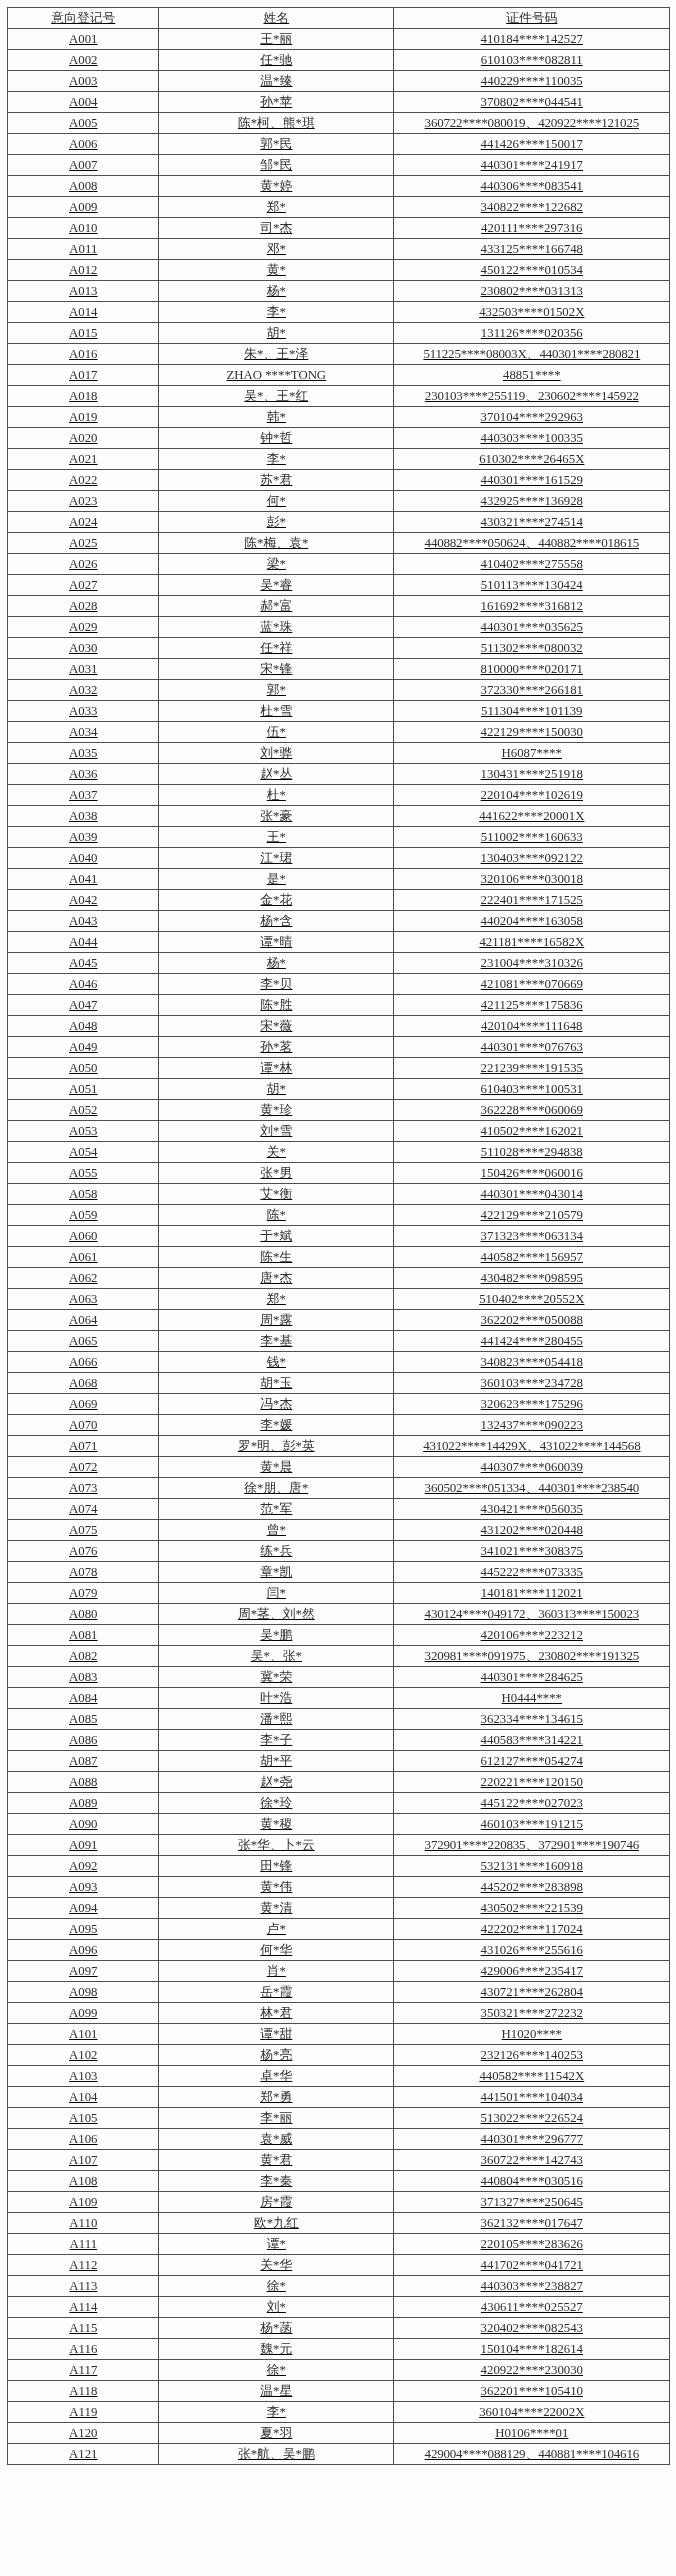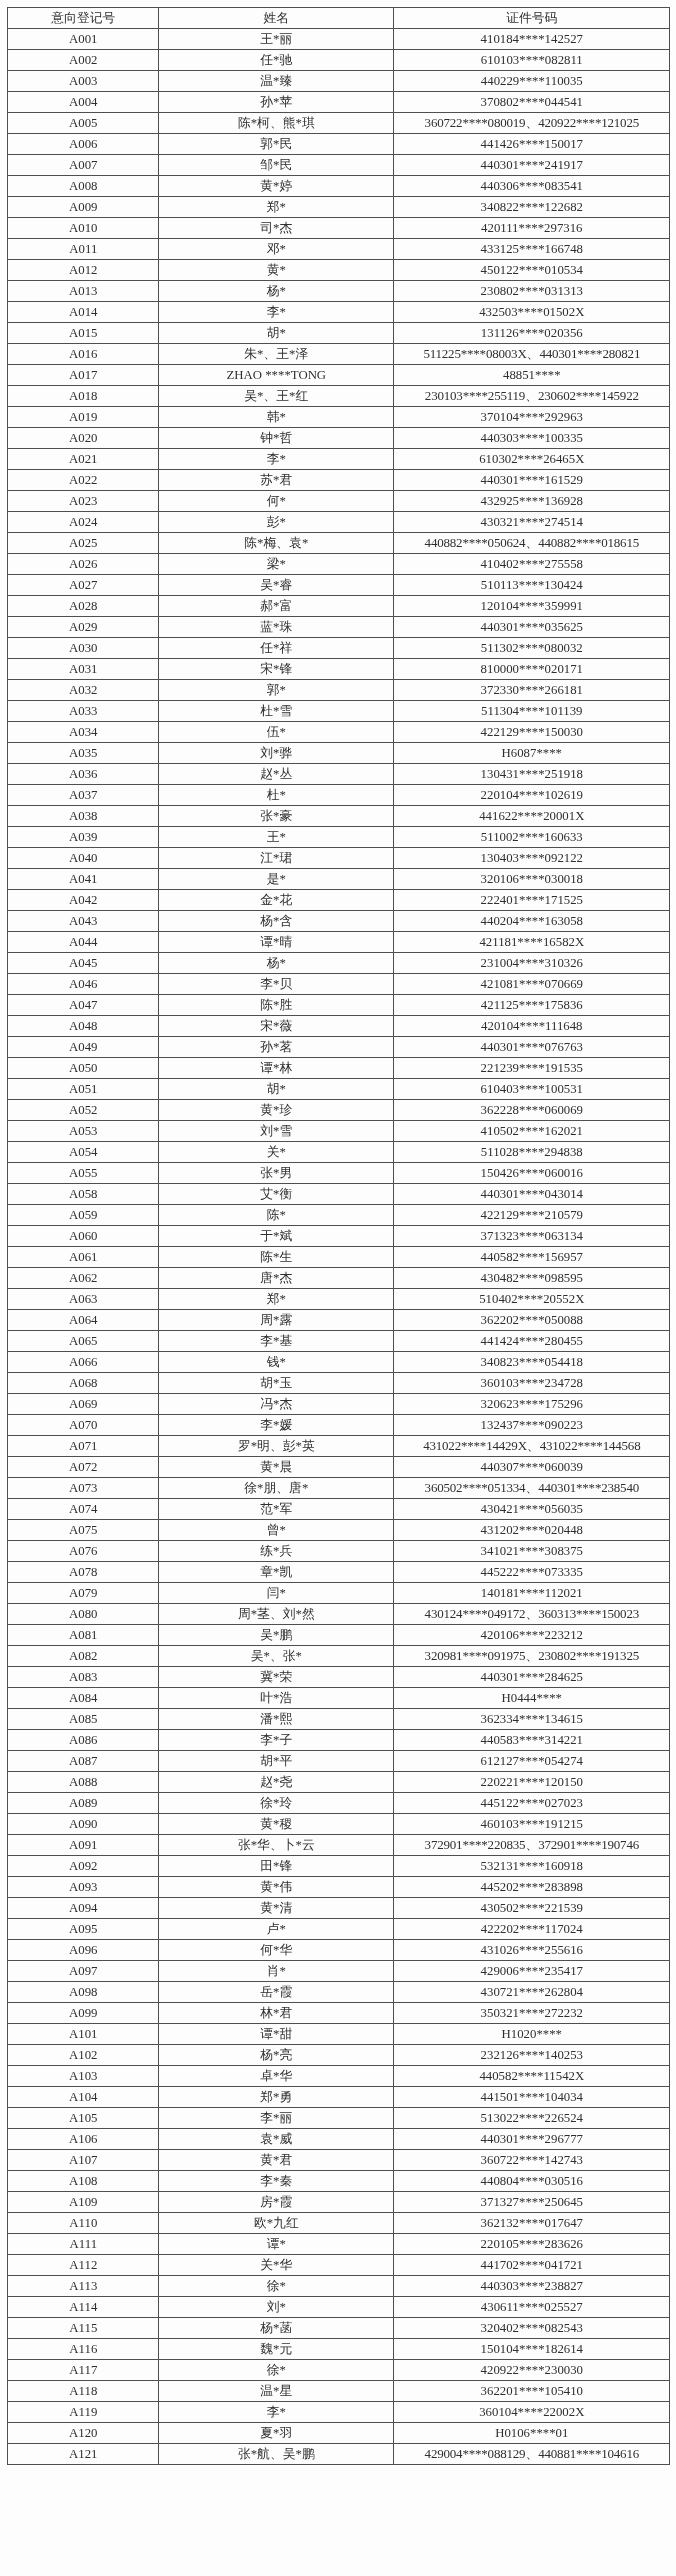--- a/index.html
+++ b/index.html
@@ -30,21 +30,21 @@
     padding: 0 1.8px;
     text-align: center;
     vertical-align: middle;
     font-size: 12.8px;
     font-weight: normal;
     color: #2f2f2f;
     white-space: nowrap;
     overflow: hidden;
     line-height: 20px;
   }
-  table.reg-table { border: 1.8px solid #4f4f4f; }
+  table.reg-table { border: 1.8px solid #4f4f4f; text-decoration: underline; }
   table.reg-table td.long { font-size: 13px; letter-spacing: -0.2px; }
 </style>
 </head>
 <body>
 
 <div class="page">
   <table class="reg-table">
     <colgroup>
       <col class="c1">
         <col class="c2">
@@ -189,21 +189,21 @@
           <td>410402****275558</td>
         </tr>
         <tr>
           <td>A027</td>
           <td>吴*睿</td>
           <td>510113****130424</td>
         </tr>
         <tr>
           <td>A028</td>
           <td>郝*富</td>
-          <td>120104****359991</td>
+          <td>161692****316812</td>
         </tr>
         <tr>
           <td>A029</td>
           <td>蓝*珠</td>
           <td>440301****035625</td>
         </tr>
         <tr>
           <td>A030</td>
           <td>任*祥</td>
           <td>511302****080032</td>

